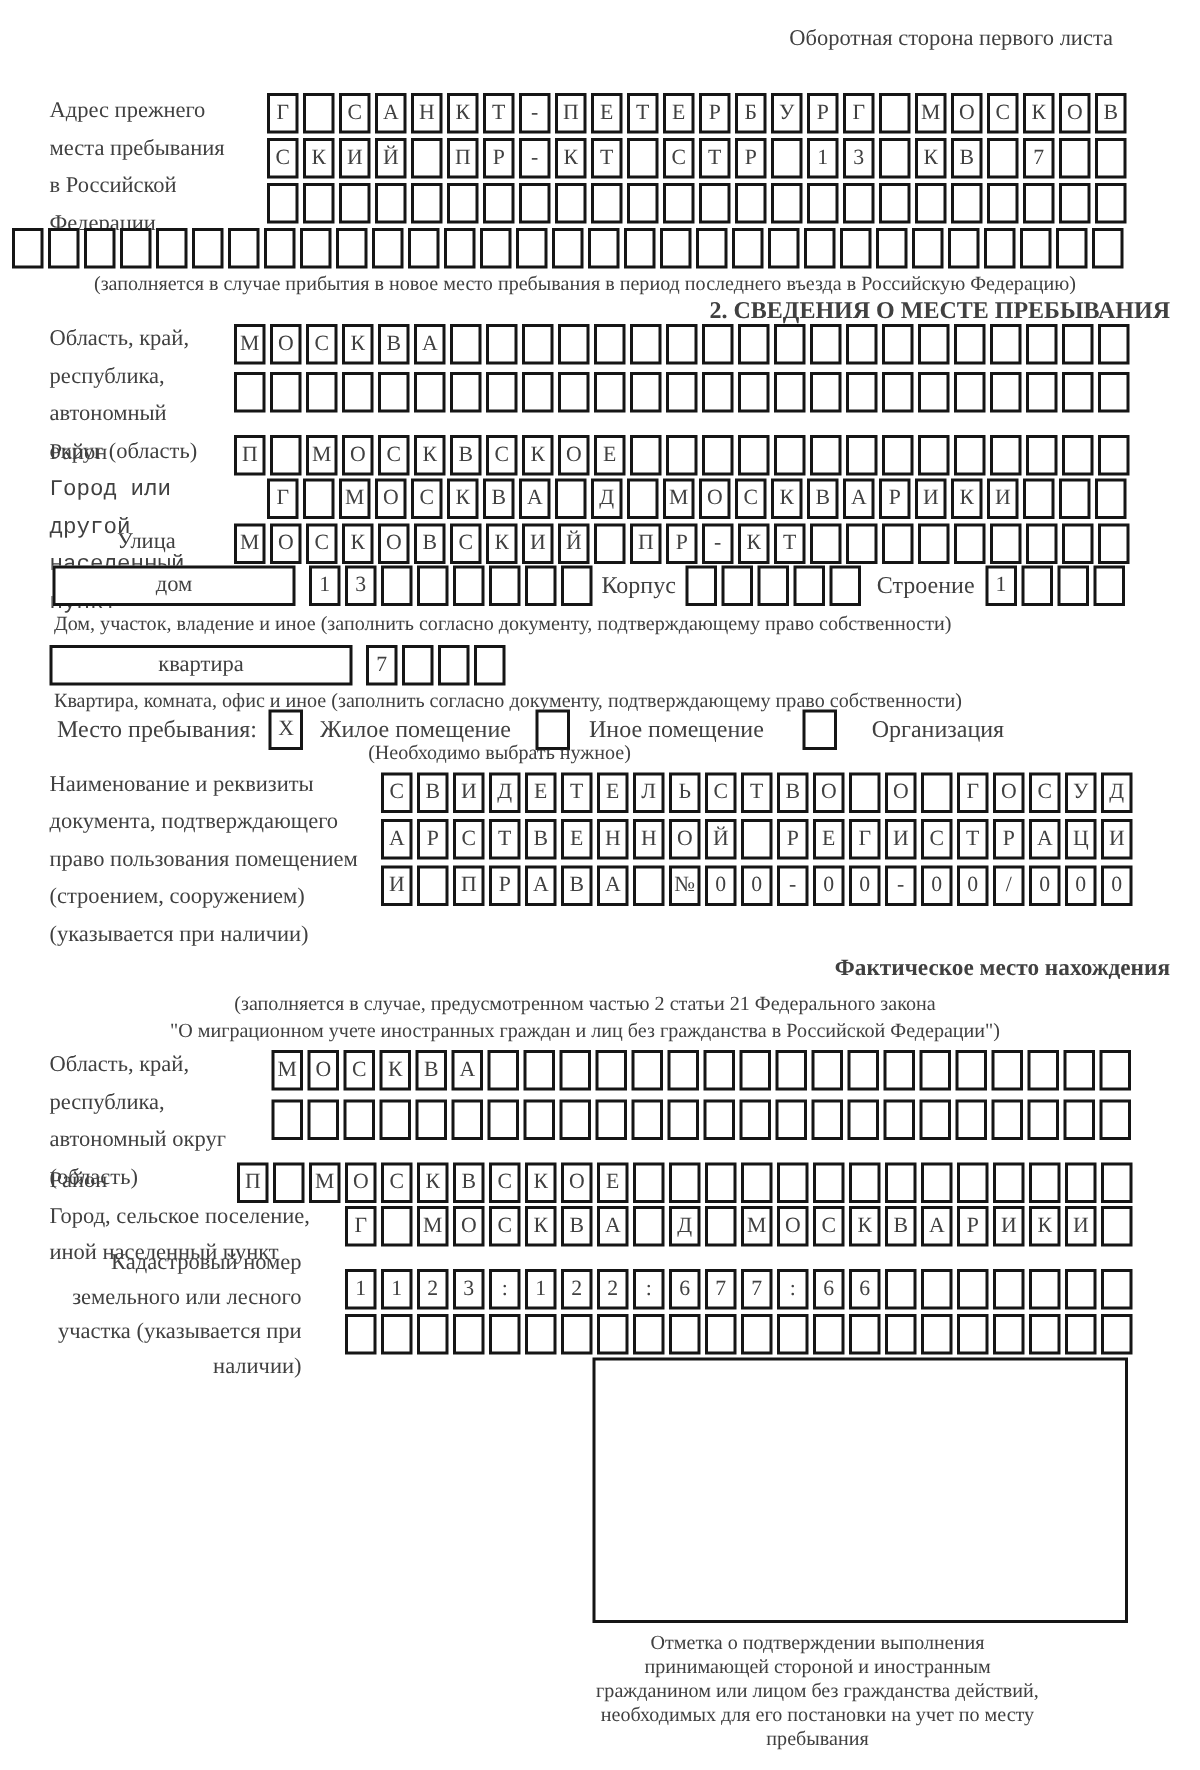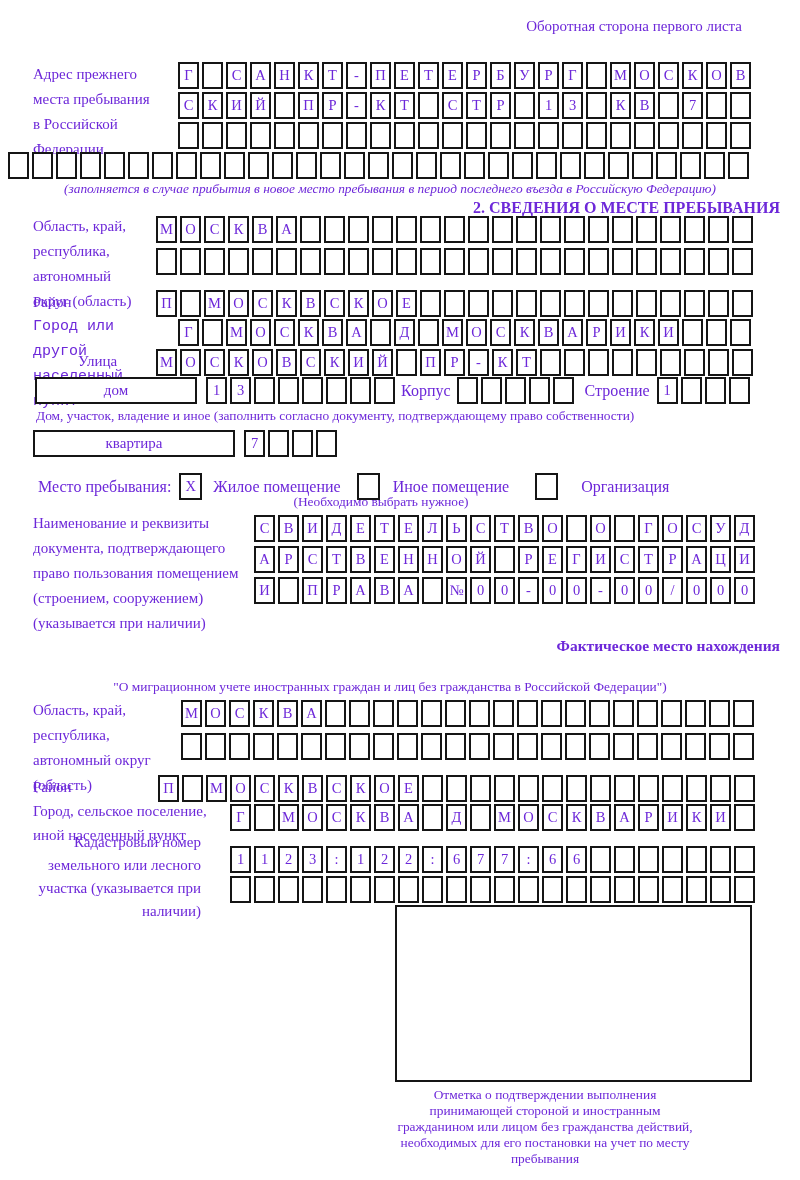--- a/index.html
+++ b/index.html
@@ -1,17 +1,17 @@
 <!DOCTYPE html>
 <html><head>
 <meta charset="utf-8">
 <style>
   html,body{margin:0;padding:0;background:#fff;}
   .page{position:relative;width:800px;height:1180px;background:#fff;overflow:hidden;
-        font-family:"Liberation Serif","DejaVu Serif",serif;color:#6d28d9;}
+        font-family:"Liberation Serif","DejaVu Serif",serif;color:#404040;}
   .lbl{position:absolute;font-size:15px;line-height:25px;}
   .hdr{position:absolute;top:18px;right:58px;font-size:15px;}
   .title{position:absolute;left:0;width:780px;text-align:right;font-weight:bold;font-size:16px;}
   .note{position:absolute;font-size:13.4px;}
   .center{left:0;width:780px;text-align:center;}
   .cellrow{position:absolute;display:flex;}
   .cell{flex:none;width:17px;height:23px;border:2px solid #151515;margin-right:3px;
         display:flex;align-items:center;justify-content:center;
         font-size:14.5px;line-height:1;background:#fff;}
   .widebox{flex:none;height:23px;border:2px solid #151515;display:flex;align-items:center;justify-content:center;
@@ -134,21 +134,21 @@
       <span class="cell"></span>
       <span class="cell"></span>
       <span class="cell"></span>
       <span class="cell"></span>
       <span class="cell"></span>
       <span class="cell"></span>
       <span class="cell"></span>
       <span class="cell"></span>
       <span class="cell"></span>
     </div>
-  <div class="note center" style="top:181px;font-style:italic;">(заполняется в случае прибытия в новое место пребывания в период последнего въезда в Российскую Федерацию)</div>
+  <div class="note center" style="top:181px;">(заполняется в случае прибытия в новое место пребывания в период последнего въезда в Российскую Федерацию)</div>
 
   <div class="title" style="top:199px;">2. СВЕДЕНИЯ О МЕСТЕ ПРЕБЫВАНИЯ</div>
 
   <div class="lbl" style="top:214px;left:33px;width:110px;">Область, край, республика, автономный округ (область)</div>
   <div class="cellrow" style="top:216px;left:156px;">
       <span class="cell">М</span>
       <span class="cell">О</span>
       <span class="cell">С</span>
       <span class="cell">К</span>
       <span class="cell">В</span>
@@ -319,37 +319,38 @@
 
   <div class="rowflex" style="top:430px;left:33px;">
     <div class="widebox" style="width:198px;margin-right:9px;">квартира</div>
     <div class="cellrow" style="position:static;">
         <span class="cell">7</span>
         <span class="cell"></span>
         <span class="cell"></span>
         <span class="cell"></span>
       </div>
   </div>
+  <div class="note" style="top:459px;left:36px;">Квартира, комната, офис и иное (заполнить согласно документу, подтверждающему право собственности)</div>
 
   <div class="rowflex" style="top:473px;left:38px;">
     <span class="smalllbl" style="margin-right:8px;">Место пребывания:</span>
     <span class="opt">
       <span class="cell cb">X</span>
       <span class="smalllbl" style="margin-left:8px;">Жилое помещение</span>
     </span>
     <span class="opt" style="margin-left:16px;">
       <span class="cell cb"></span>
       <span class="smalllbl" style="margin-left:10px;">Иное помещение</span>
     </span>
     <span class="opt" style="margin-left:26px;">
       <span class="cell cb"></span>
       <span class="smalllbl" style="margin-left:20px;">Организация</span>
     </span>
   </div>
-  <div class="note" style="top:494px;left:16px;width:666px;text-align:center;padding-left:32px;">(Необходимо выбрать нужное)</div>
+  <div class="note" style="top:494px;left:0;width:666px;text-align:center;">(Необходимо выбрать нужное)</div>
 
   <div class="lbl" style="top:511px;left:33px;width:210px;">Наименование и реквизиты документа, подтверждающего право пользования помещением (строением, сооружением) (указывается при наличии)</div>
   <div class="cellrow" style="top:515px;left:254px;">
       <span class="cell">С</span>
       <span class="cell">В</span>
       <span class="cell">И</span>
       <span class="cell">Д</span>
       <span class="cell">Е</span>
       <span class="cell">Т</span>
       <span class="cell">Е</span>
@@ -409,20 +410,21 @@
       <span class="cell">-</span>
       <span class="cell">0</span>
       <span class="cell">0</span>
       <span class="cell">/</span>
       <span class="cell">0</span>
       <span class="cell">0</span>
       <span class="cell">0</span>
     </div>
 
   <div class="title" style="top:637px;font-size:15.5px;">Фактическое место нахождения</div>
+  <div class="note center" style="top:661px;">(заполняется в случае, предусмотренном частью 2 статьи 21 Федерального закона</div>
   <div class="note center" style="top:679px;">"О миграционном учете иностранных граждан и лиц без гражданства в Российской Федерации")</div>
 
   <div class="lbl" style="top:698px;left:33px;width:140px;">Область, край, республика, автономный округ (область)</div>
   <div class="cellrow" style="top:700px;left:181px;">
       <span class="cell">М</span>
       <span class="cell">О</span>
       <span class="cell">С</span>
       <span class="cell">К</span>
       <span class="cell">В</span>
       <span class="cell">А</span>

